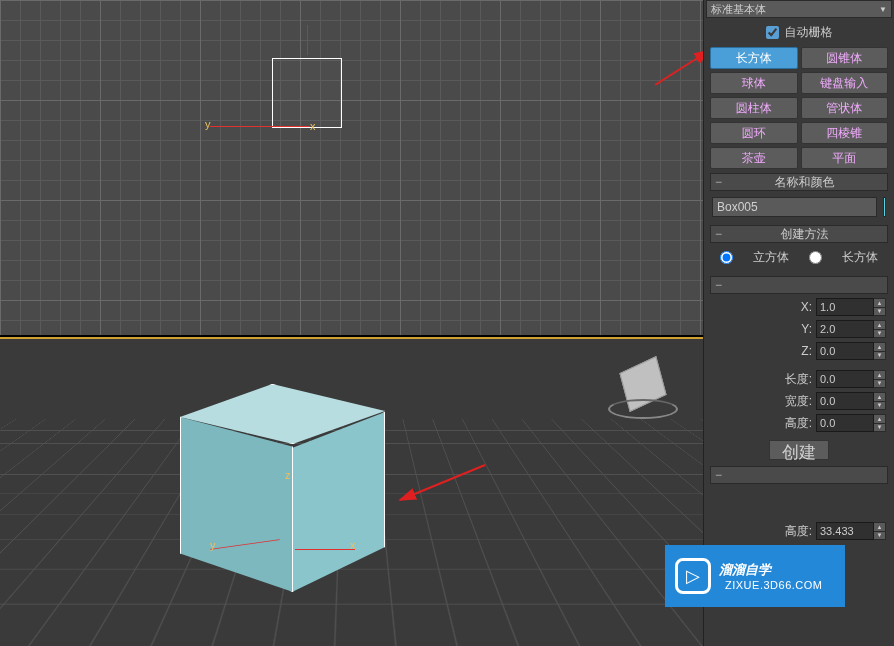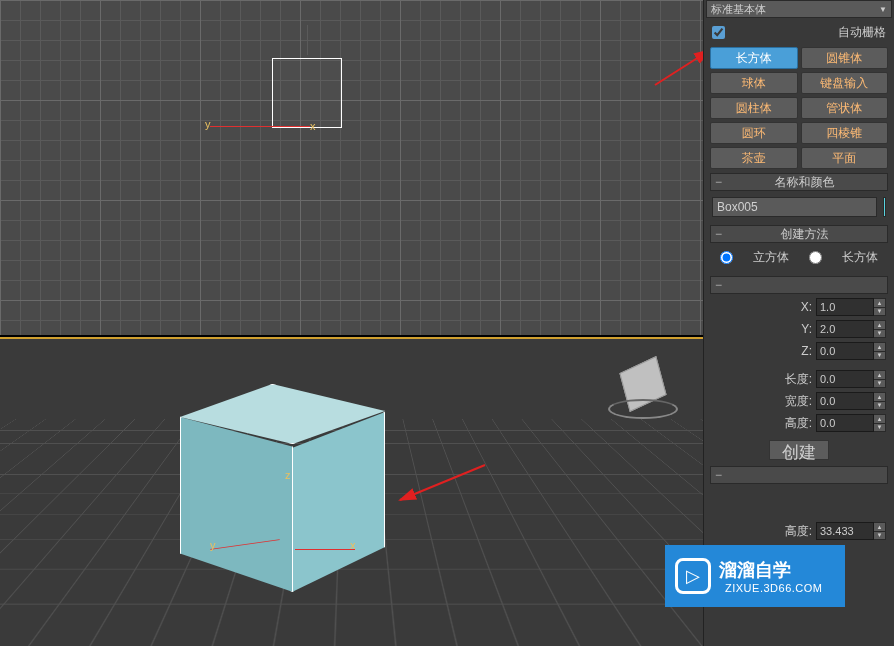--- a/index.html
+++ b/index.html
@@ -153,39 +153,39 @@
       height: 18px;
       padding: 0 4px;
       margin: 0 2px;
       font-size: 11px;
     }
     .dropdown .arrow { margin-left: auto; font-size: 8px; }
     
     .checkbox-row {
       display: flex;
       align-items: center;
-      justify-content: space-between;
+      justify-content: center;
       gap: 6px;
       padding: 6px 8px;
       font-size: 12px;
     }
     .checkbox-row input { accent-color: #5a9fd4; }
     
     .button-grid {
       display: grid;
       grid-template-columns: 1fr 1fr;
       gap: 3px;
       padding: 0 6px;
     }
     .prim-btn {
       height: 22px;
       background: #5c5c5c;
       border: 1px solid #333;
       border-radius: 2px;
-      color: #fdba74;
+      color: #f0abfc;
       font-size: 12px;
       cursor: pointer;
       display: flex;
       align-items: center;
       justify-content: center;
     }
     .prim-btn.active {
       background: #4a9fd8;
       color: #fff;
       border-color: #2a6fa0;
@@ -298,21 +298,21 @@
     }
     .wm-icon {
       width: 36px; height: 36px;
       border: 3px solid #fff;
       border-radius: 8px;
       display: flex;
       align-items: center;
       justify-content: center;
       font-size: 18px;
     }
-    .wm-text .line1 { font-size: 18px; font-weight: bold; }
+    .wm-text .line1 { font-size: 13px; font-weight: bold; font-style: italic; }
     .wm-text .line2 { font-size: 11px; letter-spacing: 0.5px; margin-left: 6px; }
   </style>
 </head>
 <body>
 
 <div class="viewport-area">
   <div class="top-viewport">
     <div class="grid-dark"></div>
     <div class="grid-major"></div>
     <div class="wireframe-box"></div>

